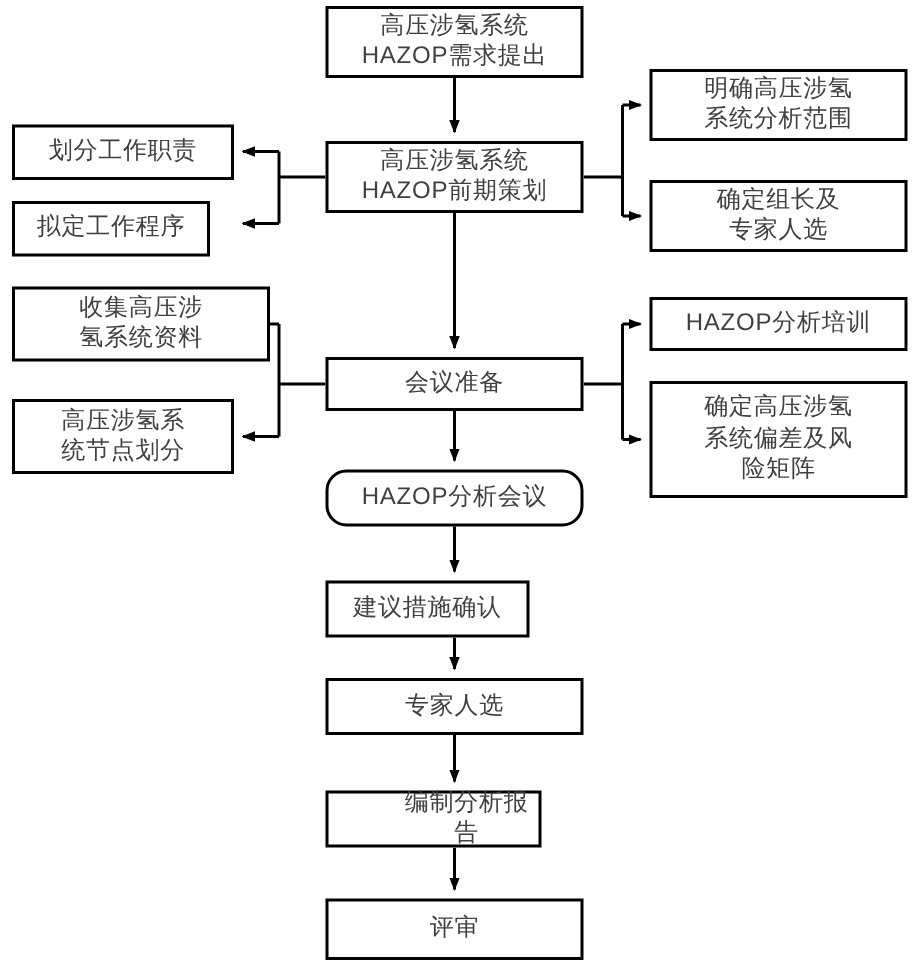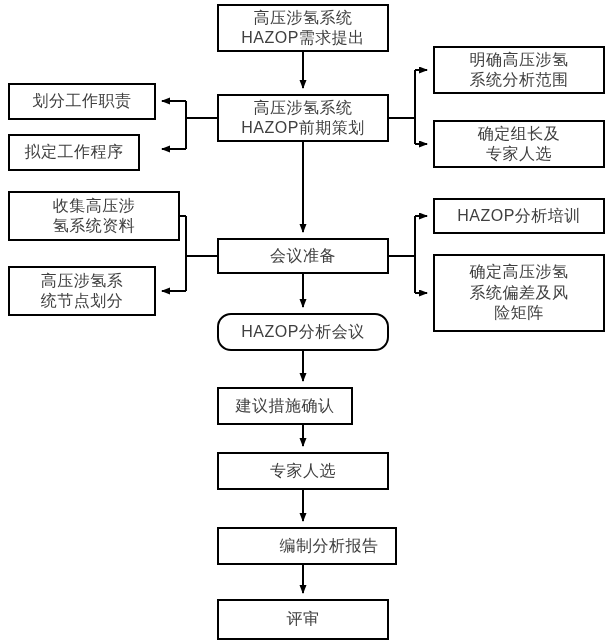--- a/index.html
+++ b/index.html
@@ -125,20 +125,20 @@
     </div>
   <div class="node" style="left: 217px; top: 313px; width: 172px; height: 38px; border-radius: 14px;">
       <span>HAZOP分析会议</span>
     </div>
   <div class="node" style="left: 217px; top: 387px; width: 136px; height: 38px;">
       <span>建议措施确认</span>
     </div>
   <div class="node" style="left: 217px; top: 452px; width: 172px; height: 38px;">
       <span>专家人选</span>
     </div>
-  <div class="node" style="left: 217px; top: 527px; width: 180px; height: 38px; padding-left: 48px;">
+  <div class="node" style="left: 217px; top: 527px; width: 144px; height: 38px; padding-left: 48px;">
       <span>编制分析报告</span>
     </div>
   <div class="node" style="left: 217px; top: 599px; width: 172px; height: 41px;">
       <span>评审</span>
     </div>
 
 </div>
 
 </body></html>

